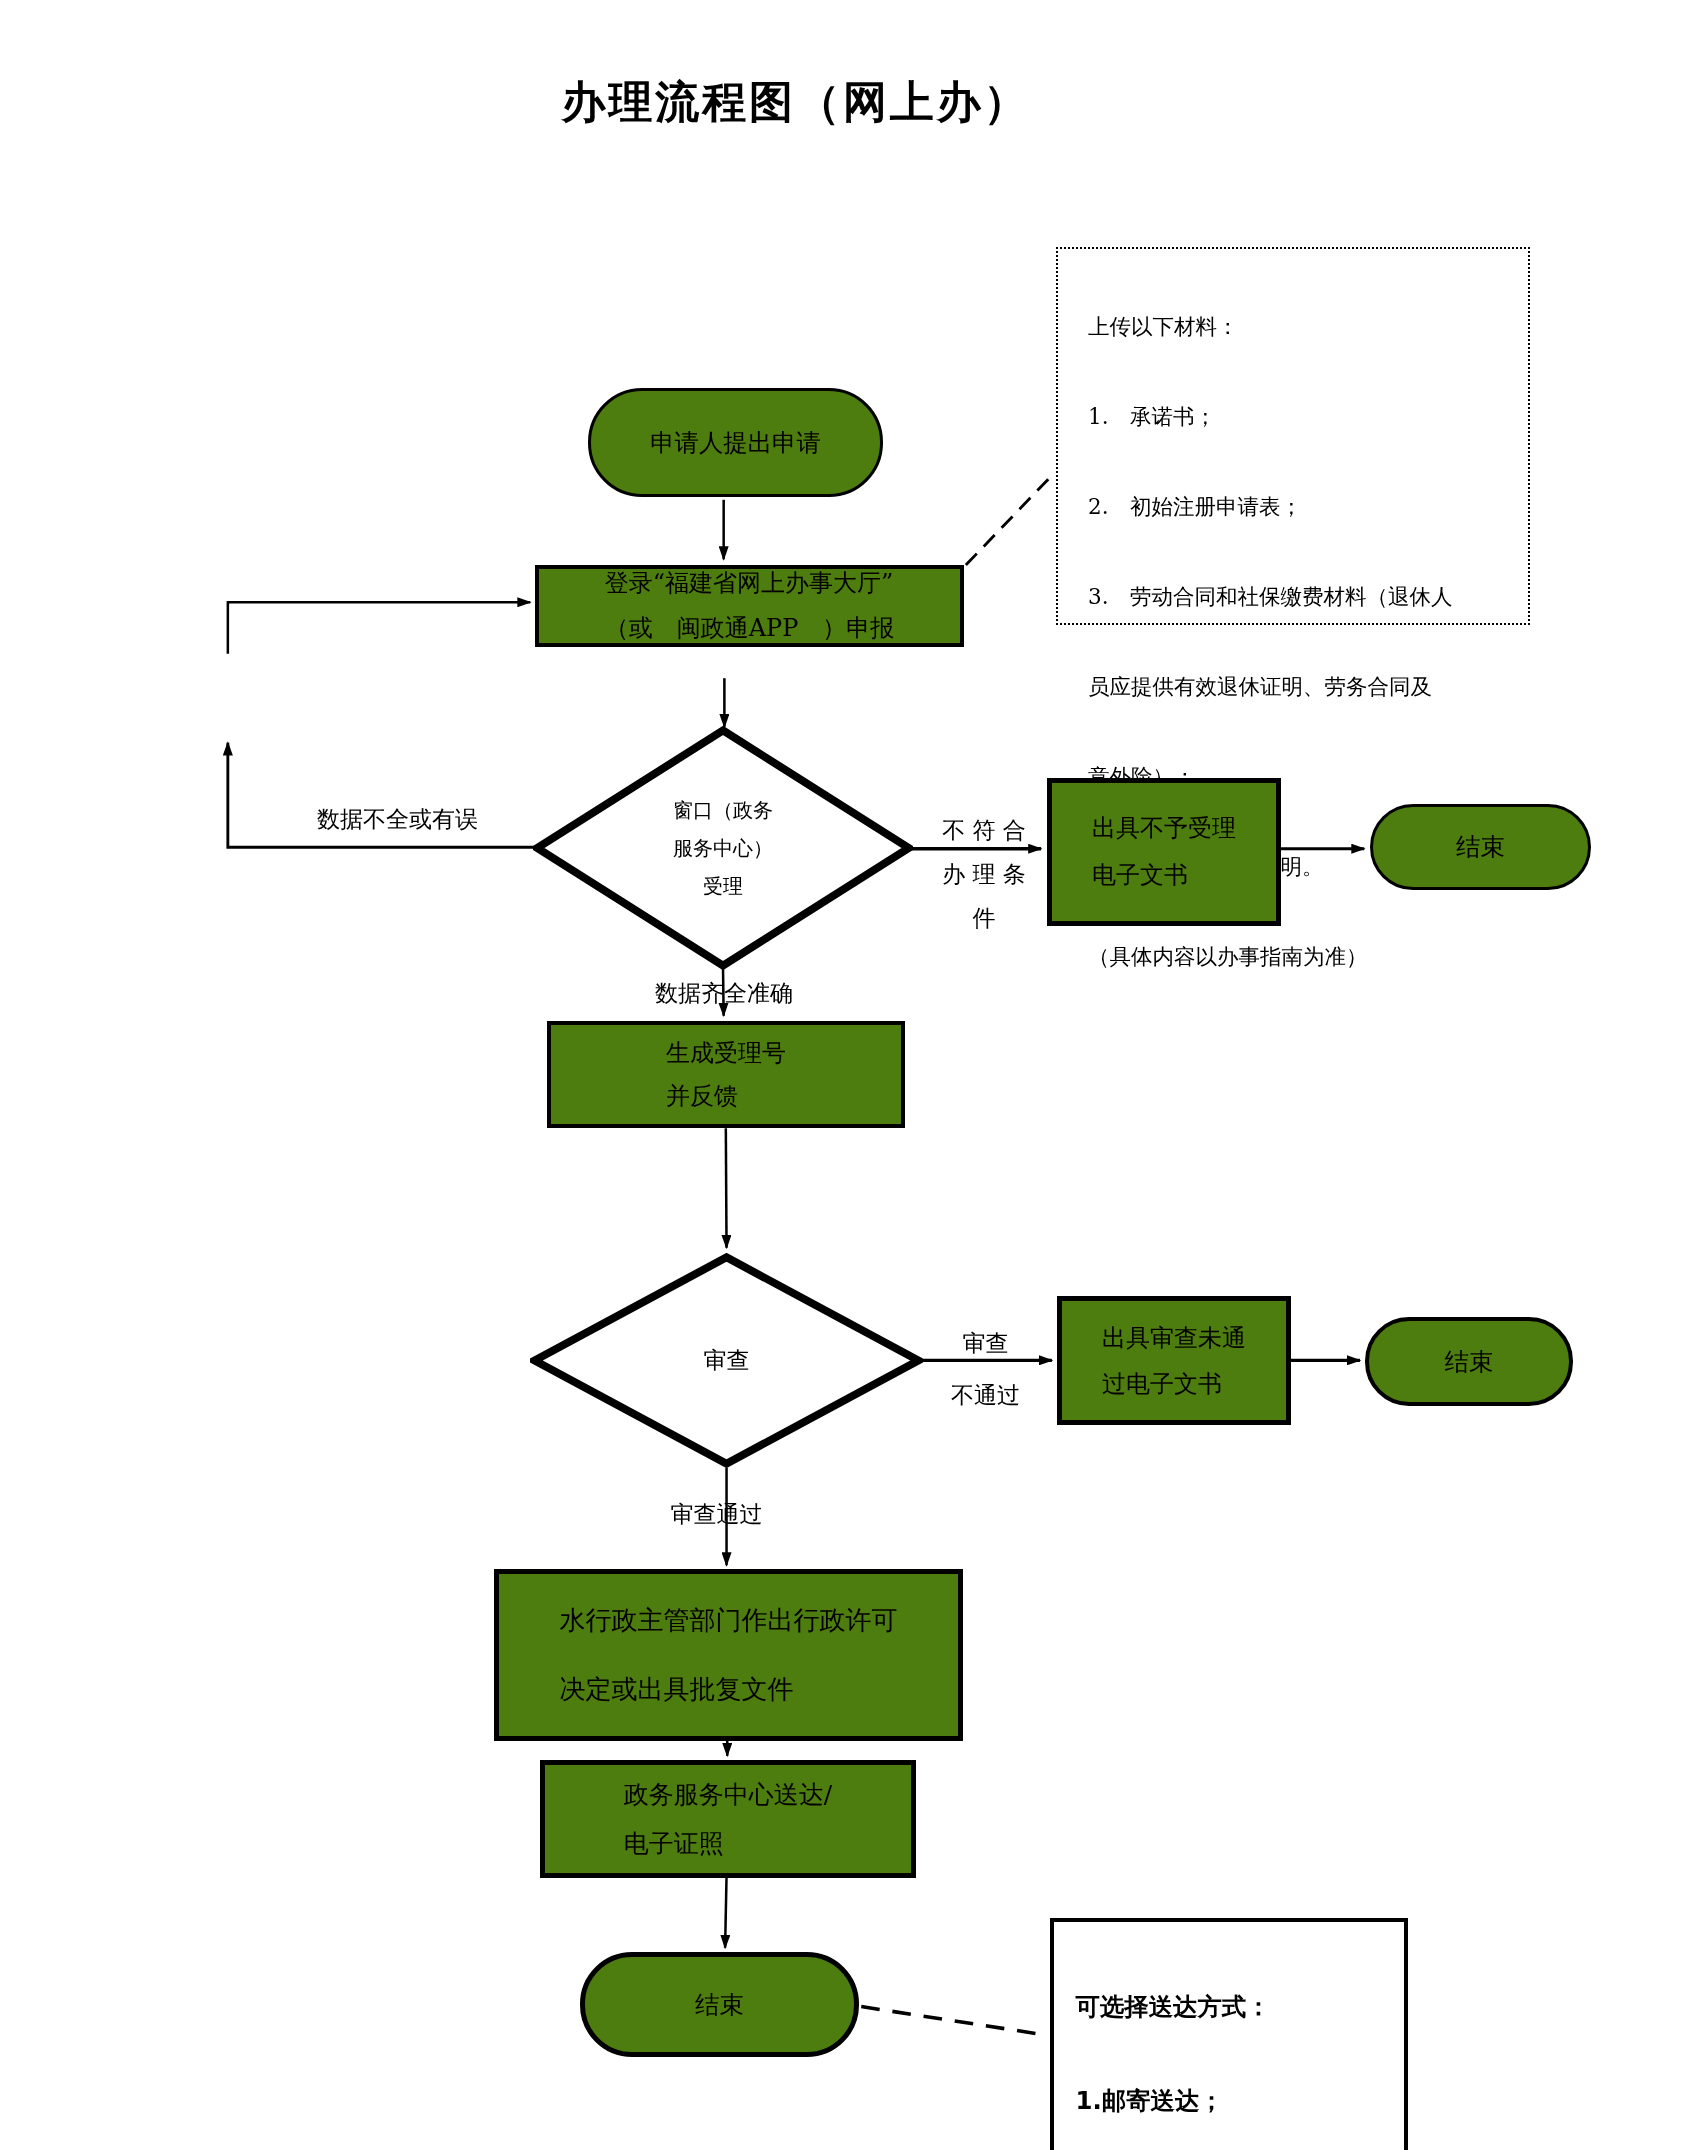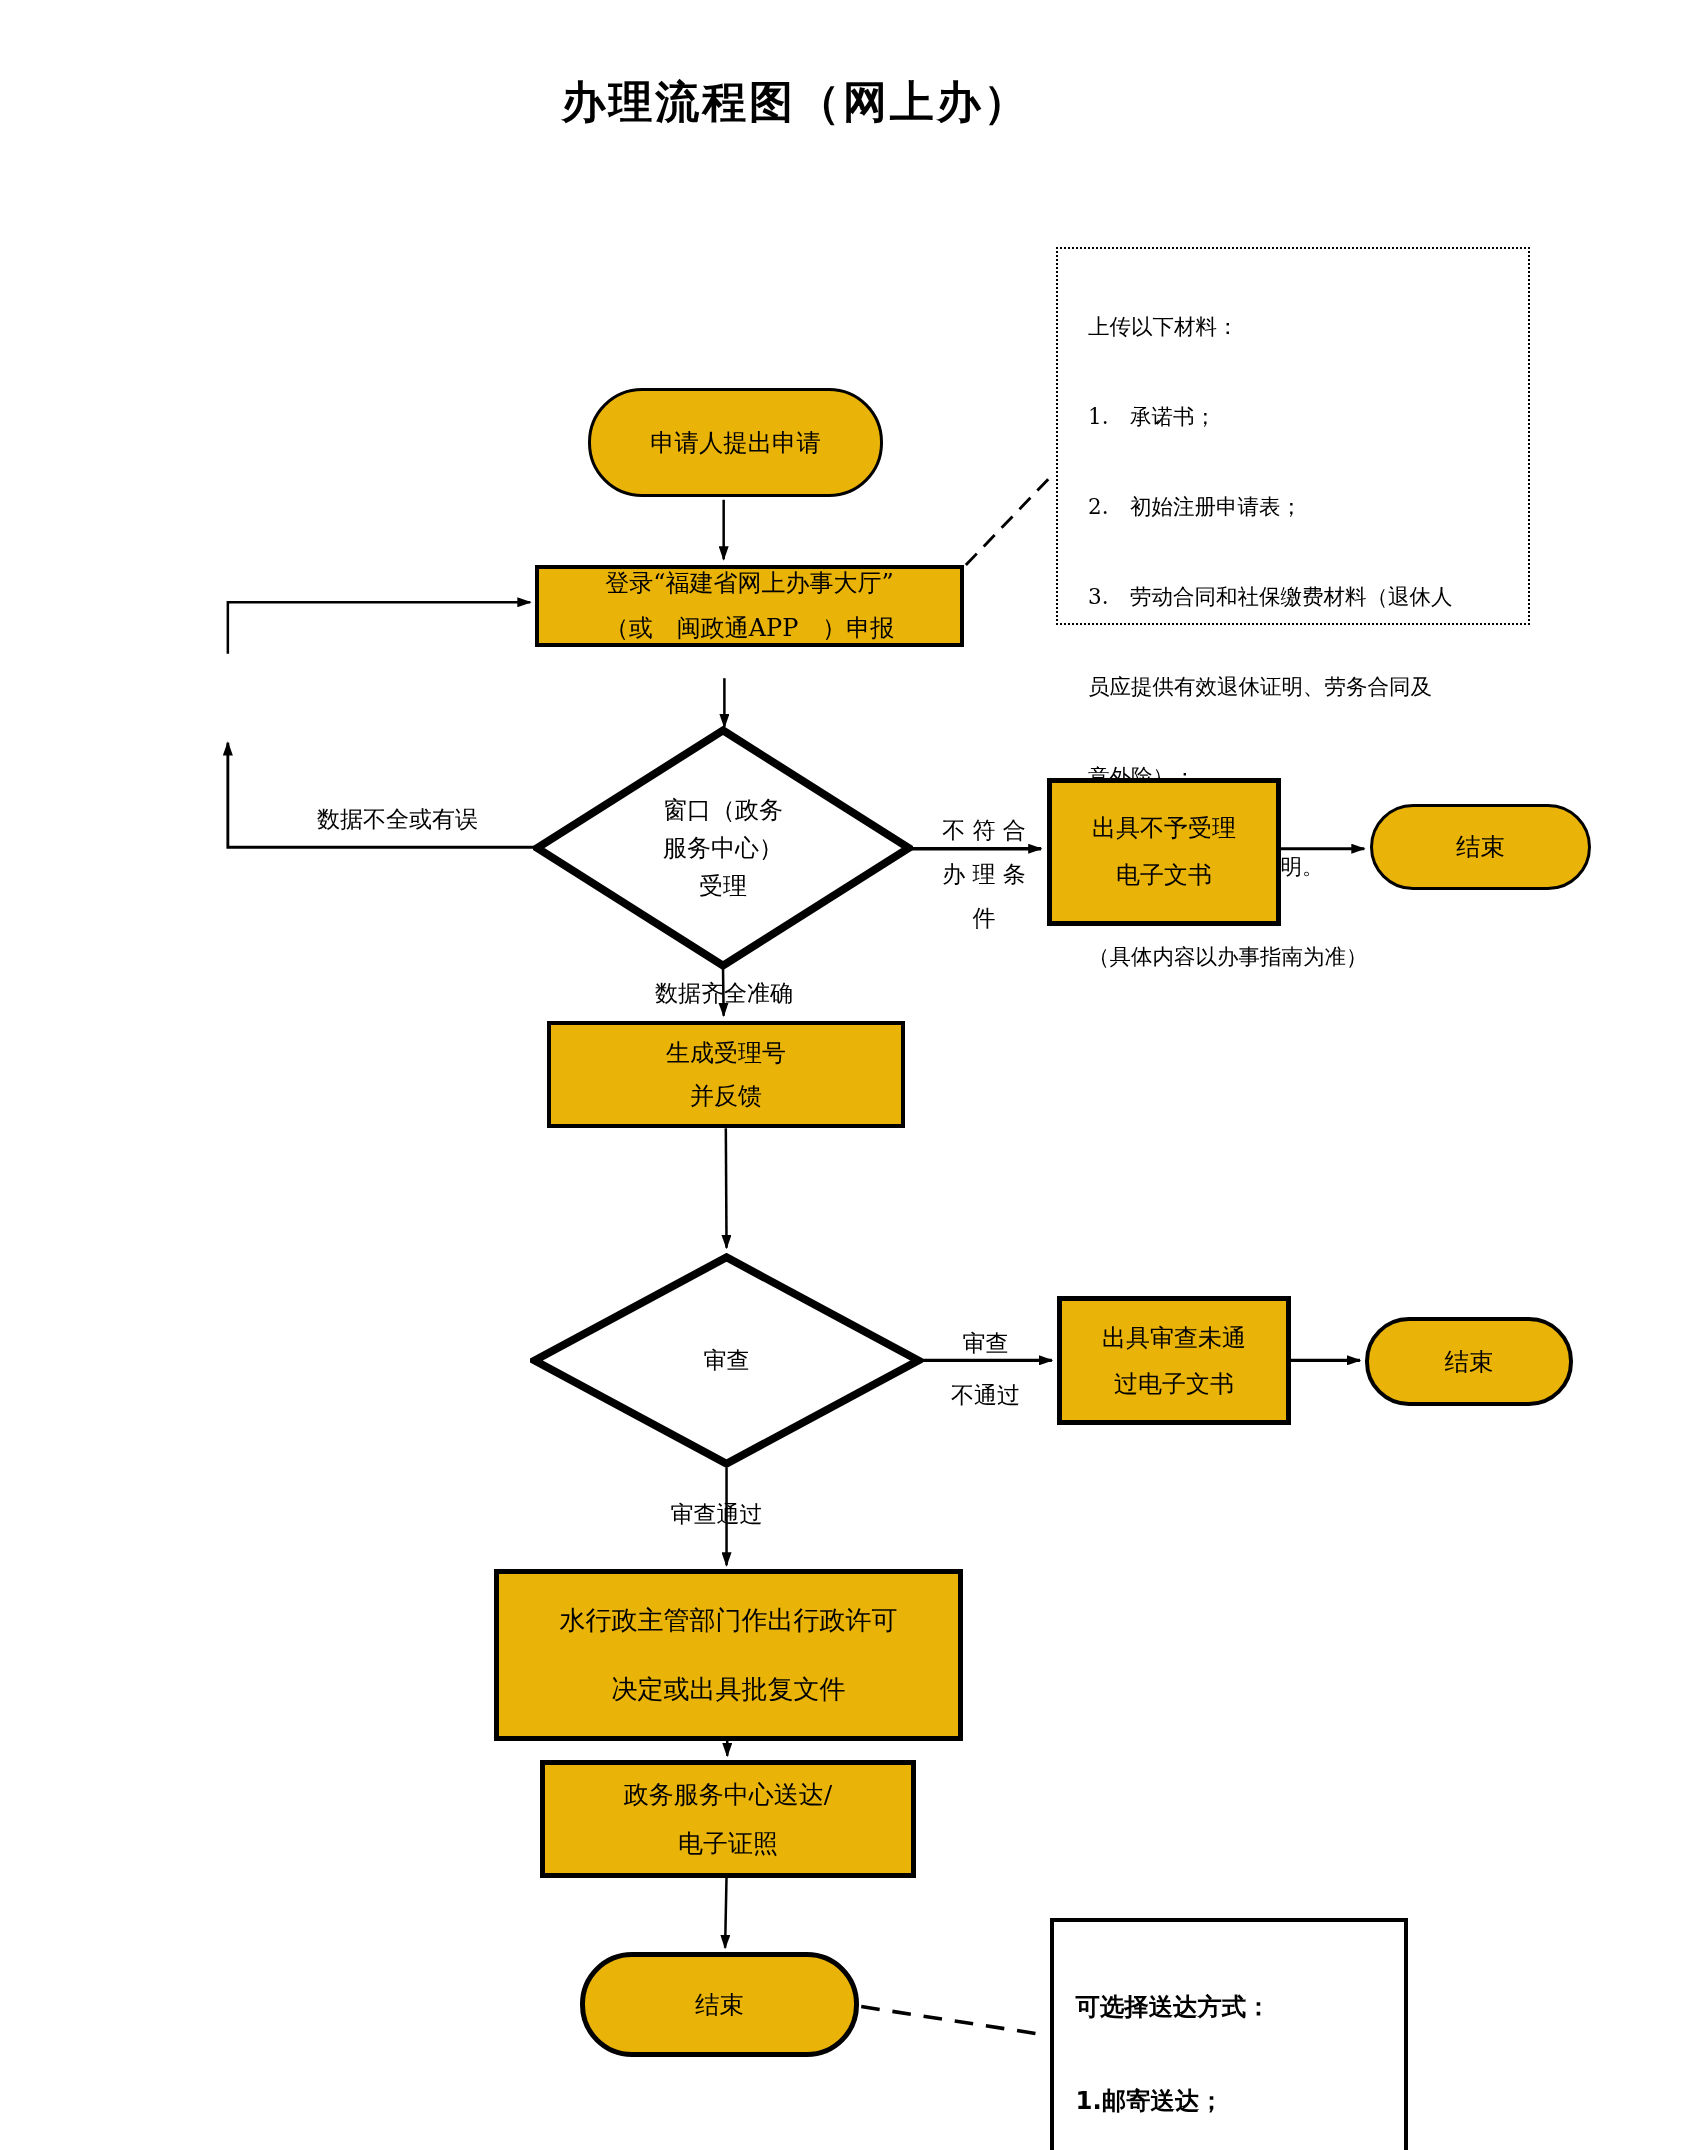--- a/index.html
+++ b/index.html
@@ -1,20 +1,20 @@
 <!DOCTYPE html>
 <html style="font-size:11.5px"><head>
 <meta charset="utf-8">
 <style>
   html,body{margin:0;padding:0;background:#fff;}
   #canvas{position:relative;width:1706px;height:2151px;background:#ffffff;overflow:hidden;
           font-family:"DejaVu Serif","Liberation Serif",serif;color:#000;}
   #connectors{position:absolute;left:0;top:0;z-index:0;}
-  .shape{position:absolute;z-index:1;box-sizing:border-box;background:#eab308;
-         display:flex;align-items:center;justify-content:center;text-align:center;
+  .shape{position:absolute;z-index:1;box-sizing:border-box;background:#4d7c0f;
+         display:flex;align-items:center;justify-content:center;
          white-space:pre-line;}
   .rect{border:4.3px solid #000;}
   .oval{border:3.6px solid #000;}
   .note{display:block;text-align:left;background:#fff;}
   .note .line{display:block;}
   .lbl{position:absolute;z-index:2;background:transparent;text-align:center;white-space:pre-line;}
   .dia-wrap{position:absolute;z-index:1;}
   .dia-wrap svg{display:block;}
   .dia-text{position:absolute;left:0;top:0;width:100%;height:100%;display:flex;
             align-items:center;justify-content:center;text-align:center;white-space:pre-line;z-index:2;}
@@ -30,21 +30,21 @@
   
   #options-box{left:1050px;top:1918px;width:358px;height:280px;border:4.3px solid #000;
                padding:14.3px 14.3px 0 21.5px;font-size:24.4px;line-height:47px;
                font-family:"DejaVu Sans","Liberation Sans",sans-serif;font-weight:600;}
 
   #start-oval{left:588px;top:388px;width:295px;height:109px;border-radius:54px;font-size:24.4px;}
   #login-box{left:535px;top:565px;width:429px;height:82px;font-size:24px;line-height:45px;}
   #nosave-box{left:115px;top:654px;width:297px;height:84px;font-size:24.4px;}
 
   #diamond1{left:533px;top:726px;width:380px;height:244px;}
-  #diamond1 .dia-text{font-size:24px;line-height:38px;}
+  #diamond1 .dia-text{font-size:20px;line-height:38px;}
   #diamond2{left:530px;top:1253px;width:393px;height:215px;}
   #diamond2 .dia-text{font-size:23px;}
 
   #reject-box{left:1047px;top:778px;width:234px;height:148px;border-width:5.7px;font-size:24px;line-height:47px;}
   #end1-oval{left:1370px;top:804px;width:221px;height:86px;border-radius:43px;font-size:24.4px;}
   #receipt-box{left:547px;top:1021px;width:358px;height:107px;font-size:24px;line-height:43px;}
   #reviewfail-box{left:1057px;top:1296px;width:234px;height:129px;border-width:5.7px;font-size:24px;line-height:46px;}
   #end2-oval{left:1365px;top:1317px;width:208px;height:89px;border-width:4.3px;border-radius:44px;font-size:24.4px;}
   #decision-box{left:494px;top:1569px;width:469px;height:172px;border-width:5px;font-size:26px;line-height:69px;}
   #delivery-box{left:540px;top:1760px;width:376px;height:118px;border-width:5px;font-size:25px;line-height:49px;}

